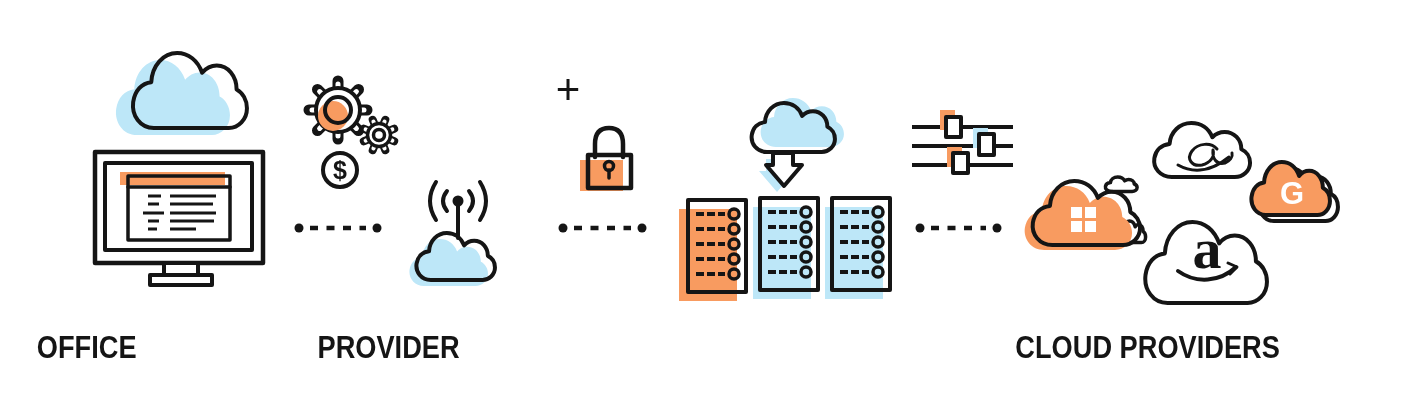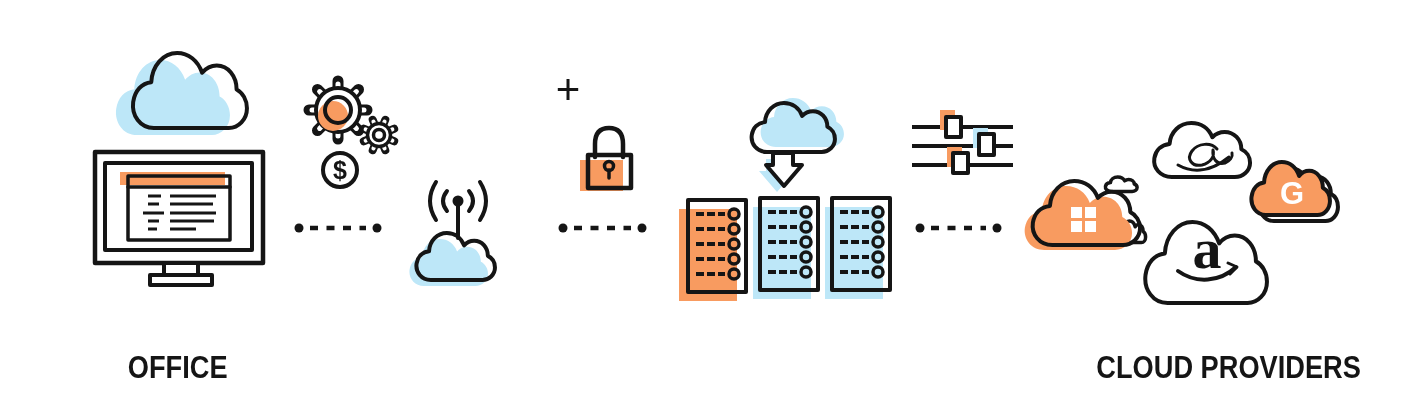--- a/index.html
+++ b/index.html
@@ -1,20 +1,20 @@
 <!DOCTYPE html>
 <html><head>
 <meta charset="utf-8">
 <style>
   html,body{margin:0;padding:0;background:#fff;}
   .stage{position:relative;width:1410px;height:408px;background:#fff;overflow:hidden;
          font-family:"Liberation Sans",sans-serif;}
   .art{position:absolute;left:0;top:0;}
-  .label{position:absolute;top:331px;width:300px;text-align:center;
-         font-size:32px;font-weight:700;color:#151515;letter-spacing:0px;line-height:1;margin-top:20px;}
+  .label{position:absolute;top:331px;width:300px;
+         font-size:32px;font-weight:700;color:#151515;letter-spacing:0px;line-height:1;}
   .label span{display:inline-block;transform:scaleX(.85);transform-origin:center;white-space:nowrap;}
   
   .ln{stroke:#151515;fill:none;stroke-linecap:round;stroke-linejoin:round;}
   .lnb{stroke:#151515;fill:none;stroke-linecap:butt;}
   .wfill{fill:#ffffff;}
   .dollar{font-family:"Liberation Sans",sans-serif;font-weight:700;font-size:25px;fill:#151515;}
   .plus{font-family:"Liberation Sans",sans-serif;font-weight:400;font-size:42px;fill:#151515;}
   .gletter{font-family:"Liberation Sans",sans-serif;font-weight:700;font-size:31px;fill:#ffffff;}
   .aletter{font-family:"Liberation Serif",serif;font-weight:700;font-size:58px;fill:#151515;}
 </style>
@@ -223,17 +223,20 @@
       <text x="1207" y="268" text-anchor="middle" class="aletter">a</text>
       <path class="ln" stroke-width="4" d="M1178,271 C1196,284 1220,282 1236,267"></path>
       <path class="ln" stroke-width="3" d="M1228,263 L1237,267 L1230,274"></path>
     </g>
   </g>
 </svg>
 
 <div class="label" style="left:28px">
   <span>OFFICE</span>
 </div>
-<div class="label" style="left:1073px">
+<div class="label" style="left:305px">
+  <span>PROVIDER</span>
+</div>
+<div class="label" style="left:992px">
   <span>CLOUD PROVIDERS</span>
 </div>
 
 </div>
 
 </body></html>

